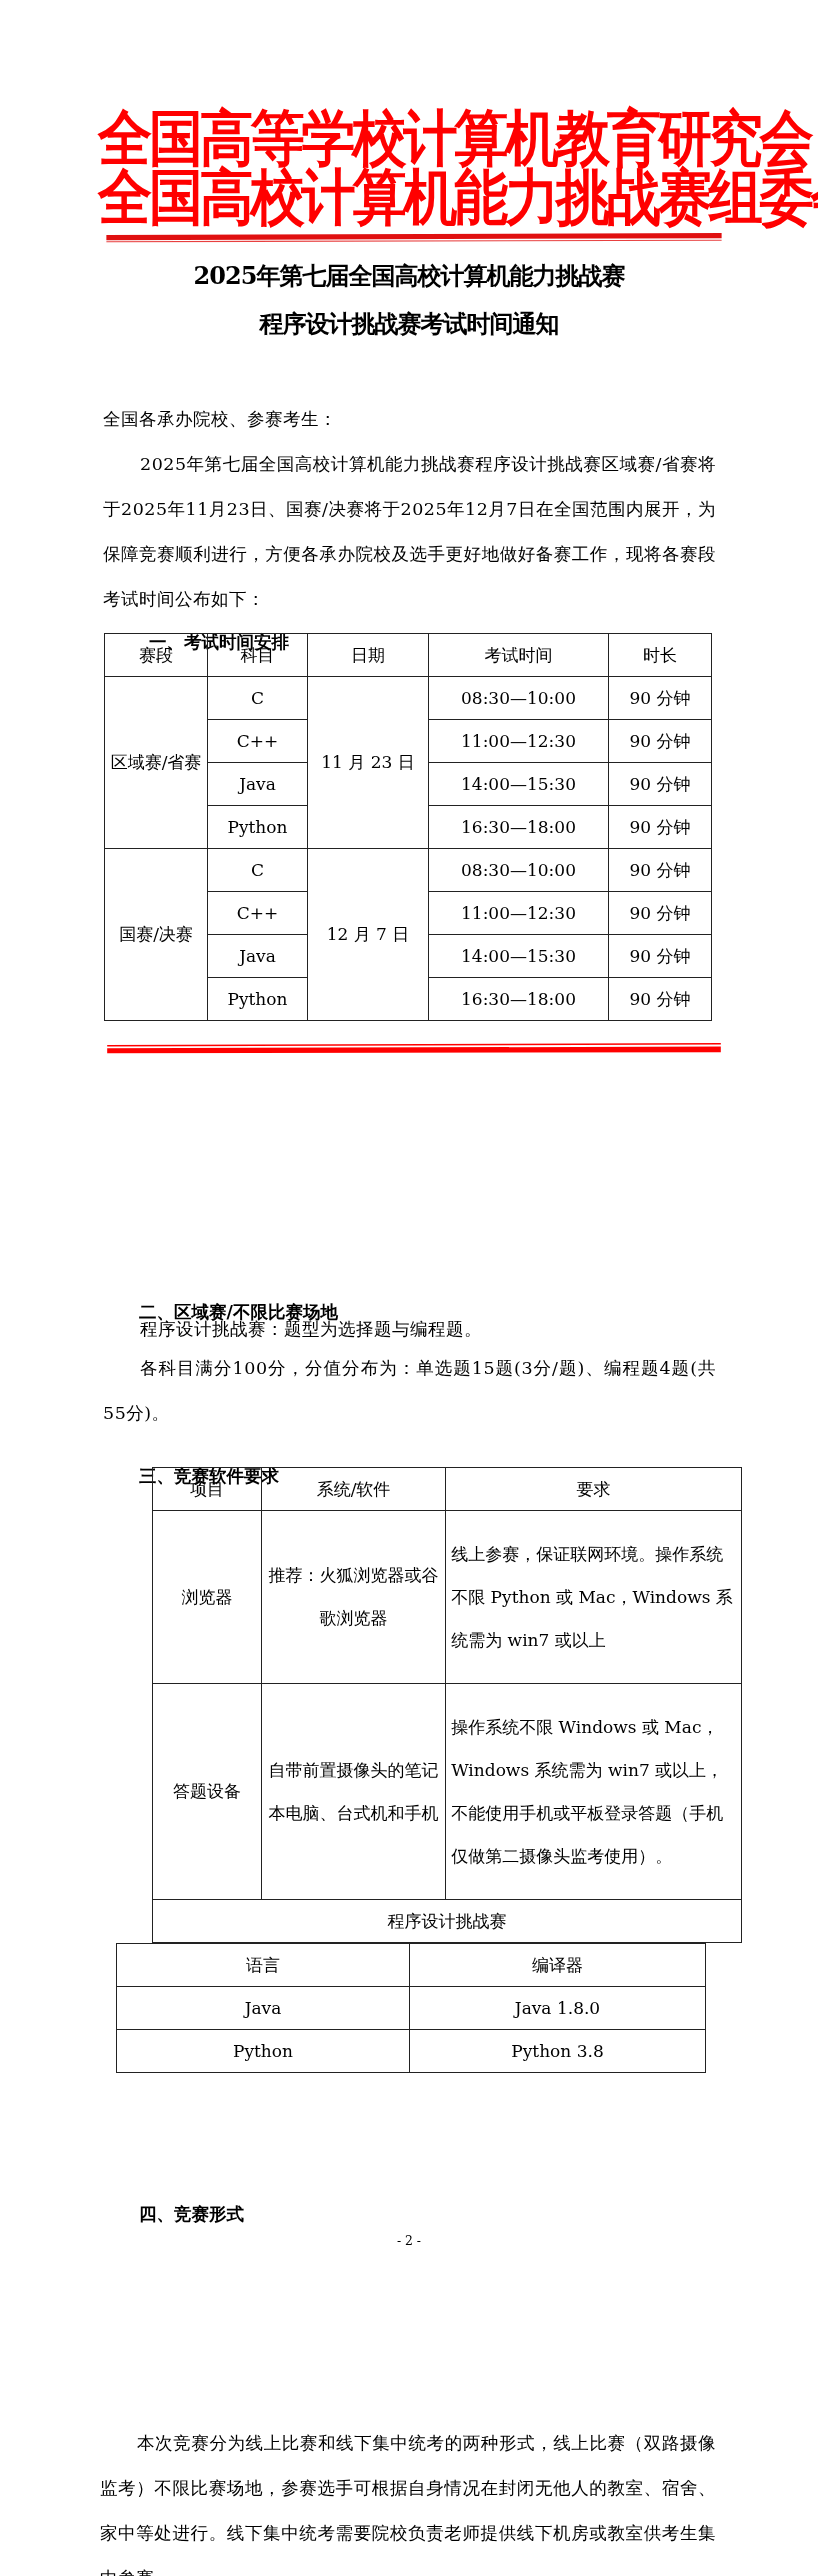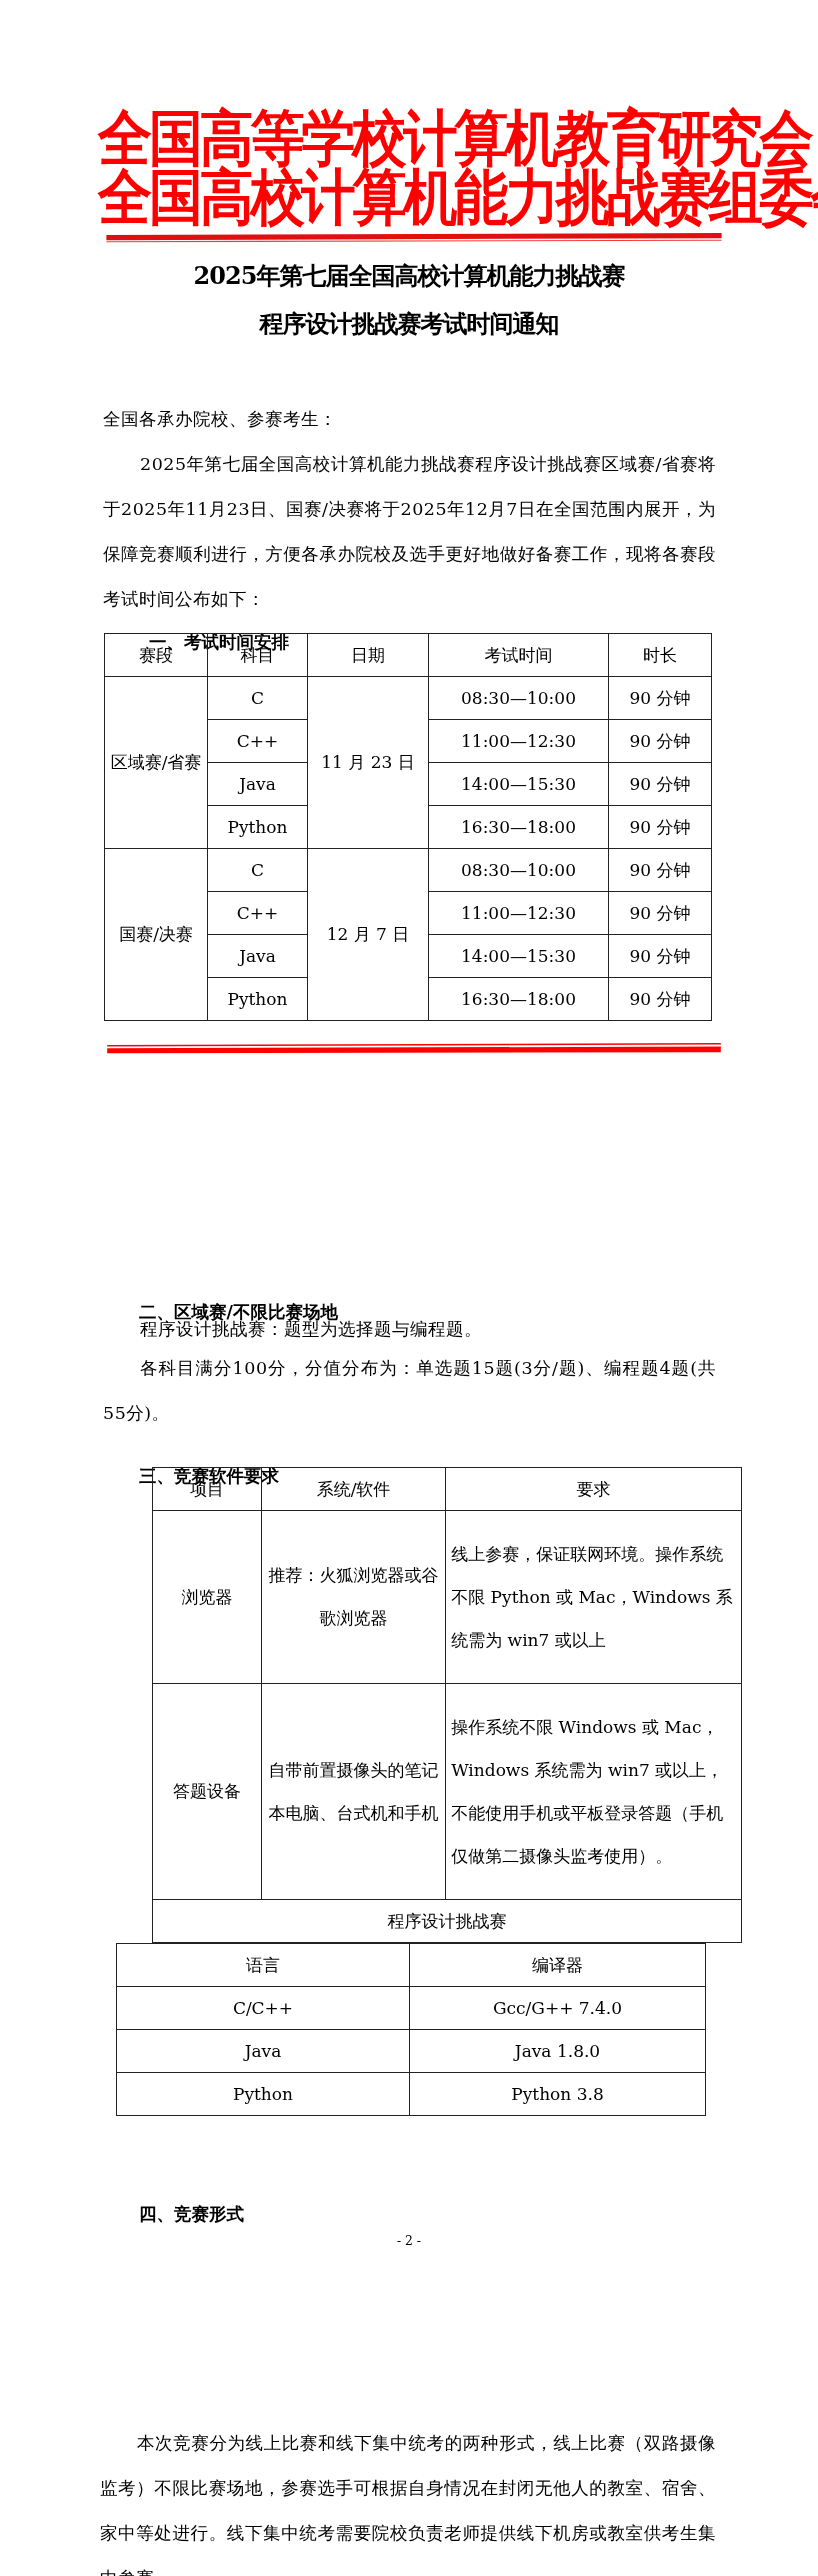--- a/index.html
+++ b/index.html
@@ -160,24 +160,20 @@
   <colgroup>
       <col style="width:293px">
       <col style="width:296px">
     </colgroup>
   <tbody>
       <tr>
     <td style="height:43px;">语言</td>
     <td>编译器</td>
   </tr>
   <tr>
-    <td style="height:43px;">C/C++</td>
-    <td>Gcc/G++ 7.4.0</td>
-  </tr>
-  <tr>
     <td style="height:43px;">Java</td>
     <td>Java 1.8.0</td>
   </tr>
   <tr>
     <td style="height:43px;">Python</td>
     <td>Python 3.8</td>
   </tr>
 </tbody>
   </table>
 

